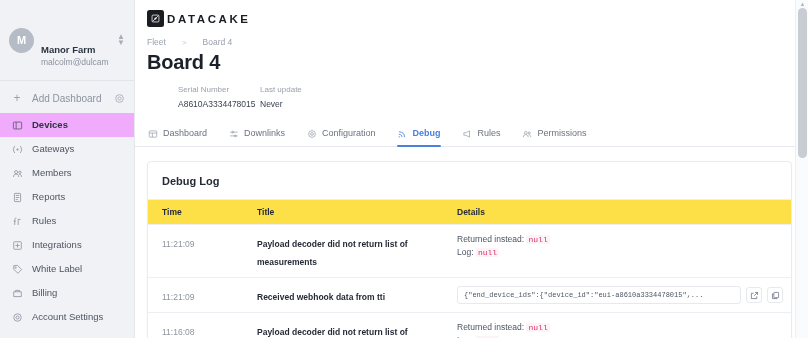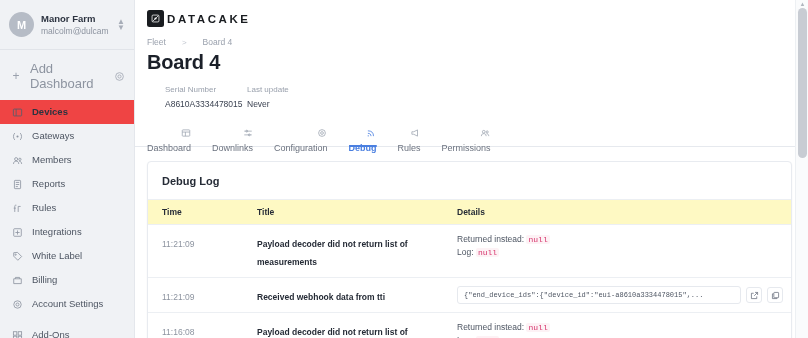--- a/index.html
+++ b/index.html
@@ -30,60 +30,60 @@
   .avatar {
     width: 25px; height: 25px; border-radius: 50%;
     background: #b6bcc6; color: #fff;
     font-size: 11px; font-weight: bold;
     display: flex; align-items: center; justify-content: center;
     flex: 0 0 25px;
   }
   .org-text { flex: 1 1 auto; min-width: 0; }
   .org-name {
     font-size: 9.5px; font-weight: bold; color: #2c3340;
-    line-height: 13px; white-space: nowrap; overflow: hidden;
+    line-height: 13px; white-space: nowrap; overflow: hidden; margin-top: 31px;
   }
   .org-email {
     font-size: 8.5px; color: #8d94a0; line-height: 12px;
     white-space: nowrap; overflow: hidden;
   }
   .updown {
     flex: 0 0 10px; color: #a7adb8;
     font-size: 8px; line-height: 6px; text-align: center;
   }
   .updown div { height: 6px; }
 
   .sidebar-sep { height: 1px; background: #e1e4e9; margin: 0 0 6px 0; }
 
   .add-dash {
     display: flex; align-items: center;
     padding: 5px 9px 5px 11px;
     gap: 9px; cursor: pointer;
   }
   .add-dash .plus-ic { color: #9aa1ad; font-size: 12px; line-height: 12px; width: 12px; text-align:center;}
-  .add-dash .ad-label { font-size: 13px; color: #8d94a0; flex: 1 1 auto; }
+  .add-dash .ad-label { font-size: 10px; color: #8d94a0; flex: 1 1 auto; }
   .add-dash .gear-ic { color: #a7adb8; width: 12px; display:flex; align-items:center; justify-content:center;}
 
   .nav { margin-top: 4px; }
   .nav-item {
     display: flex; align-items: center;
     gap: 9px;
     padding: 5px 9px 5px 11px;
     font-size: 9.5px;
     color: #4d5562;
     cursor: pointer;
     line-height: 14px;
   }
   .nav-item .ic {
     width: 12px; height: 12px; flex: 0 0 12px;
     display: flex; align-items: center; justify-content: center;
     color: #8d94a0;
   }
   .nav-item.active {
-    background: #ef4444;
+    background: #f0abfc;
     font-weight: bold;
     color: #2c3340;
   }
   .nav-item.active .ic { color: #555d6b; }
   .nav-gap { height: 7px; }
 
   
   .main {
     flex: 1 1 auto; height: 338px;
     background: #ffffff;
@@ -114,45 +114,44 @@
   .breadcrumb .crumb { cursor: pointer; }
   .breadcrumb .sep { color: #c2c7d0; font-size: 8px; }
 
   .page-title {
     padding: 4px 0 0 12px;
     font-size: 20px; font-weight: bold; color: #1b2029;
     letter-spacing: -0.2px;
   }
 
   .meta-row {
-    display: flex; padding: 10px 0 0 30px; gap: 0;
+    display: flex; padding: 10px 0 0 15px; gap: 0; margin-left: 28px;
   }
   .meta-col { margin-right: 10px; }
   .meta-col.c1 { width: 72px; }
   .meta-label { font-size: 8px; color: #9aa1ad; line-height: 12px; }
   .meta-value { font-size: 8.5px; color: #3b4251; line-height: 13px; margin-top: 2px; }
 
   .tabs {
     display: flex; align-items: flex-end;
     gap: 0;
     margin-top: 11px;
     padding-left: 12px;
     border-bottom: 1px solid #e6e9ee;
     height: 25px;
   }
   .tab {
-    display: flex; align-items: flex-end; gap: 5px;
+    display: flex; align-items: flex-start; gap: 5px;
     padding: 0 11px 6px 0;
     margin-right: 10px;
     font-size: 9px; color: #6b727f;
     cursor: pointer;
     position: relative;
     height: 100%;
     padding-top: 6px;
-    flex-direction: column;
   }
   .tab .t-ic { width: 11px; height: 11px; display:flex;align-items:center;justify-content:center; color:#9aa1ad; }
   .tab.active { color: #4a7fe0; font-weight: bold; }
   .tab.active .t-ic { color: #4a7fe0; }
   .tab.active:after {
     content: ""; position: absolute; left: 0; right: 11px; bottom: -1px;
     height: 2px; background: #4a7fe0; border-radius: 1px;
   }
 
   
@@ -168,21 +167,21 @@
     font-size: 11px; font-weight: bold; color: #252b36;
     padding: 13px 14px 12px 14px;
     border-bottom: 1px solid #eceff3;
   }
   table.log { width: 100%; border-collapse: collapse; table-layout: fixed; }
   table.log th {
     text-align: left;
     font-size: 8.5px; font-weight: bold; color: #252b36;
     padding: 7px 8px 7px 14px;
     border-bottom: 1px solid #eceff3;
-    background: #fef9c3;
+    background: #fde047;
   }
   table.log td {
     padding: 8px 8px 8px 14px;
     border-bottom: 1px solid #eceff3;
     vertical-align: top;
   }
   .col-time { width: 95px; }
   .col-title { width: 200px; }
   .col-details { width: auto; }
   .cell-time { font-size: 8.5px; color: #8d94a0; }

